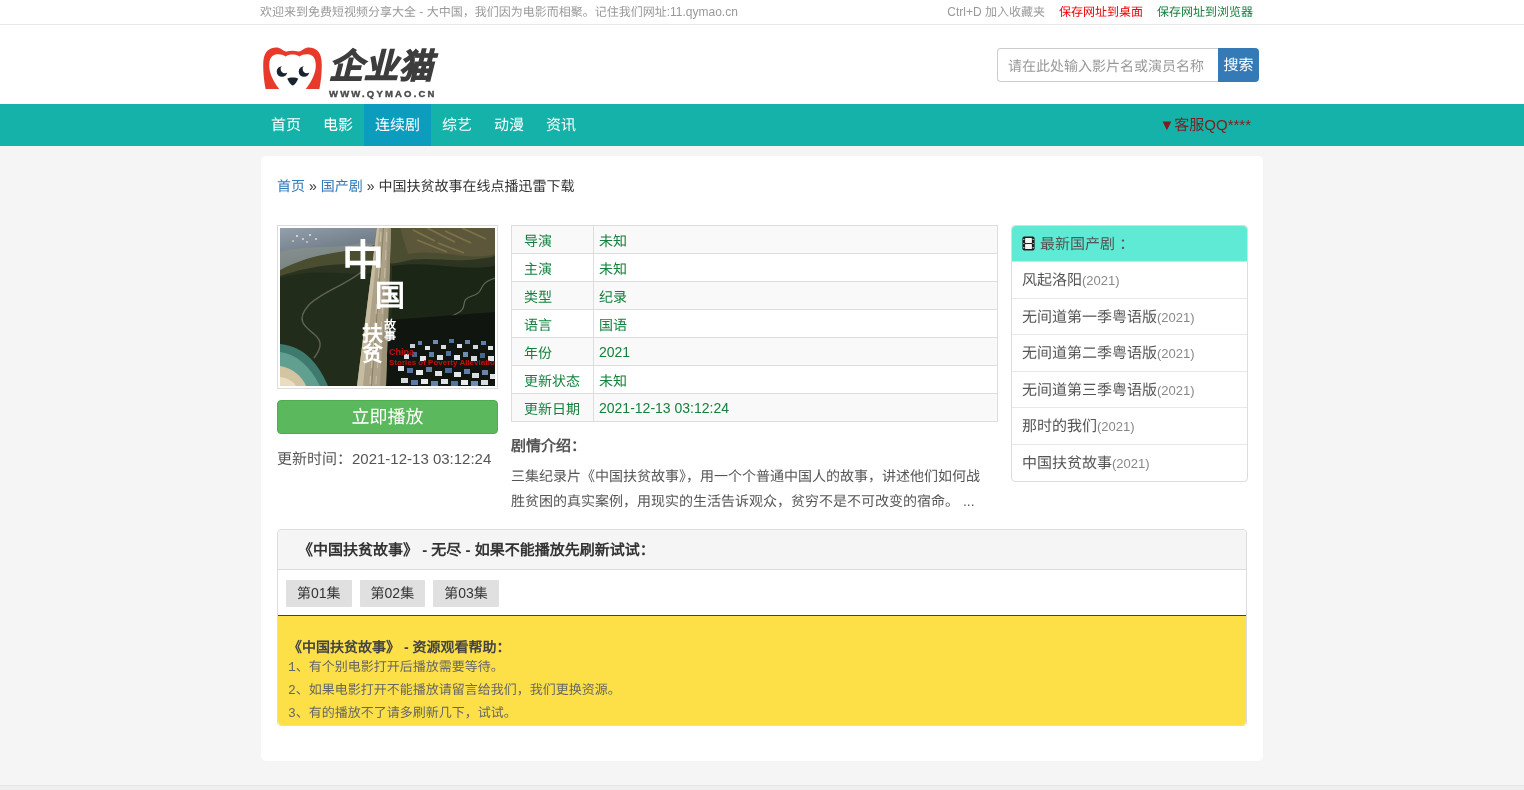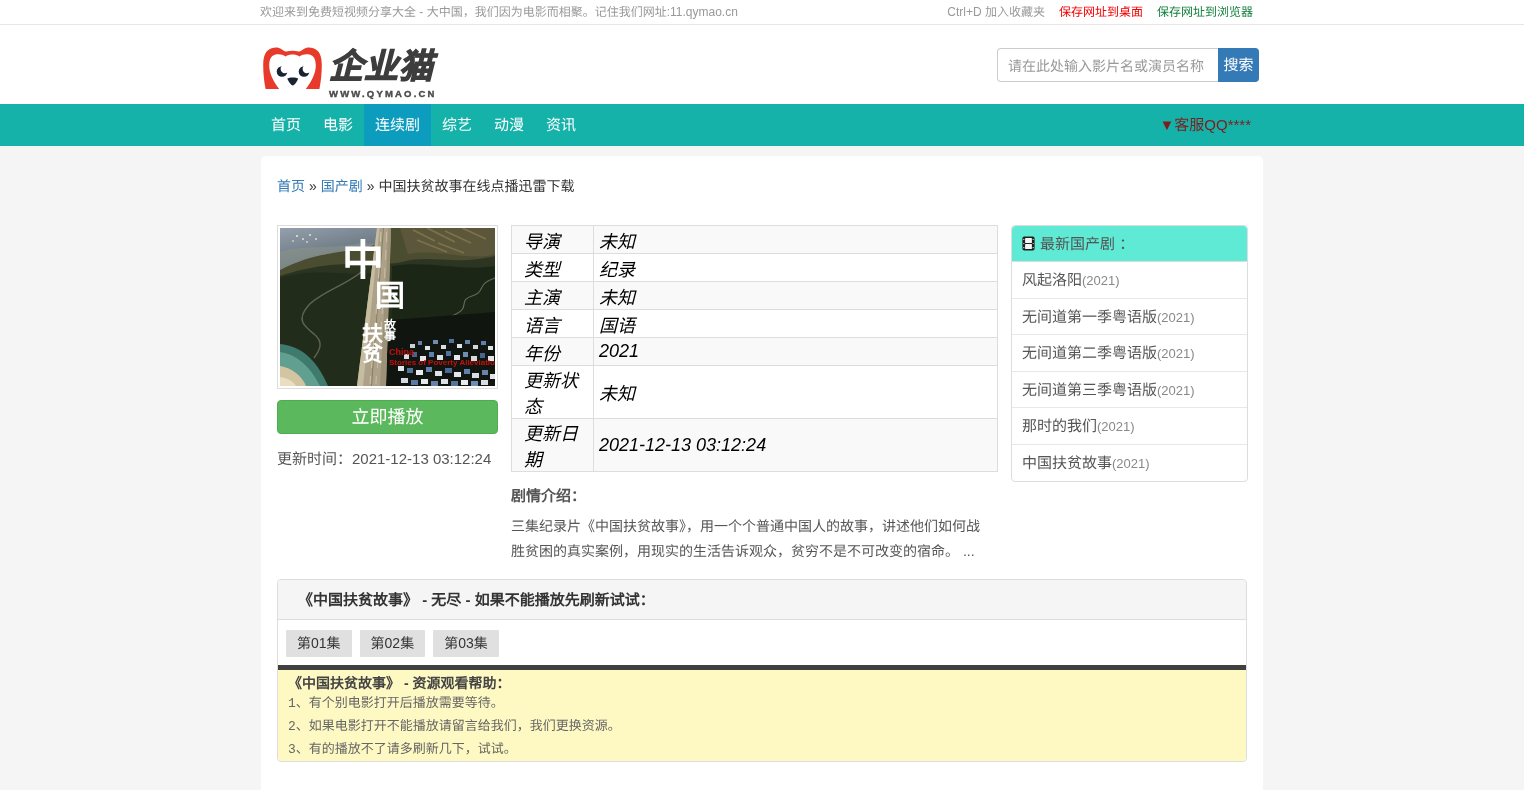--- a/index.html
+++ b/index.html
@@ -39,41 +39,41 @@
 .crumb .sep{color:#333;margin:0 4px;}
 
 .row{display:flex;margin-top:29px;}
 .leftcol{width:720px;flex:0 0 720px;}
 .r1{display:flex;}
 .postercol{width:221px;}
 .poster{border:1px solid #ddd;background:#fff;padding:2px;width:215px;height:158px;}
 .playbtn{display:block;margin-top:11px;background:#5cb85c;border:1px solid #4cae4c;border-radius:4px;height:32px;line-height:32px;text-align:center;color:#fff;font-size:18px;}
 .uptime{margin-top:13px;font-size:15px;color:#555;white-space:nowrap;}
 .infotable{flex:1;margin-left:13px;}
-table.info{border-collapse:collapse;width:100%;font-size:18px;color:#000000;font-style:italic;}
+table.info{border-collapse:collapse;width:100%;font-size:14px;color:#15803d;}
 table.info td{border:1px solid #ddd;height:27px;padding:0 0 0 5px;}
 table.info tr:nth-child(odd){background:#f9f9f9;}
 table.info td.lbl{width:69px;padding-left:12px;}
 .jq-t{font-size:15px;font-weight:bold;color:#555;margin-top:14px;line-height:20px;}
 .jq-p{font-size:14px;color:#555;line-height:25px;margin-top:8px;width:480px;}
 
 .side{flex:0 0 auto;width:235px;margin-left:14px;border:1px solid #ddd;border-radius:4px;background:#fff;height:255px;}
 .side-h{background:#5eead4;border-bottom:1px solid #ddd;border-radius:4px 4px 0 0;height:35px;line-height:35px;padding-left:10px;font-size:15px;color:#555;}
 .side-h svg{vertical-align:-2px;margin-right:5px;}
 .side ul{list-style:none;}
 .side li{height:35.6px;line-height:35.6px;border-bottom:1px solid #e8e8e8;padding-left:10px;font-size:15px;color:#555;overflow:hidden;}
 .side li:last-child{border-bottom:none;}
 .side li a{color:#555;}
 .side li span{color:#888;font-size:13px;}
 
 .eps{border:1px solid #ddd;border-radius:4px;margin-top:15px;}
 .eps-h{background:#f5f5f5;border-bottom:1px solid #ddd;border-radius:4px 4px 0 0;padding:10px 20px;font-size:15px;font-weight:bold;color:#333;line-height:19px;}
 .eps-b{padding:10px 8px 8px;background:#fff;}
 .eps-b a{display:inline-block;background:#e0e0e0;color:#333;font-size:14px;height:27px;line-height:27px;padding:0 11px;margin-right:8px;border-radius:1px;}
-.eps-help{background:#fef9c3;border-top:5px solid #404040;border-radius:0 0 4px 4px;padding:4px 10px 0;}
+.eps-help{background:#fde047;border-top:1px solid #404040;border-radius:0 0 4px 4px;padding:22px 10px 0;}
 .eps-help .ht{font-size:14px;font-weight:bold;color:#444;line-height:18px;}
 .eps-help p{font-size:13px;color:#666;line-height:23px;font-family:Liberation Mono, monospace;}
 
 .footer{margin-top:24px;border-top:1px solid #e5e5e5;background:#efefef;height:40px;}
 </style>
 </head>
 <body>
 <div class="topbar">
   <div class="wrap">
     <span class="lt">欢迎来到免费短视频分享大全 - 大中国，我们因为电影而相聚。记住我们网址:11.qymao.cn</span>
@@ -219,26 +219,26 @@
           <div class="uptime">更新时间：2021-12-13 03:12:24</div>
         </div>
         <div class="infotable">
           <table class="info">
             <tbody>
                 <tr>
                   <td class="lbl">导演</td>
                   <td>未知</td>
                 </tr>
             <tr>
+                  <td class="lbl">主演</td>
+                  <td>未知</td>
+                </tr>
+            <tr>
                   <td class="lbl">类型</td>
                   <td>纪录</td>
-                </tr>
-            <tr>
-                  <td class="lbl">主演</td>
-                  <td>未知</td>
                 </tr>
             <tr>
                   <td class="lbl">语言</td>
                   <td>国语</td>
                 </tr>
             <tr>
                   <td class="lbl">年份</td>
                   <td>2021</td>
                 </tr>
             <tr>

